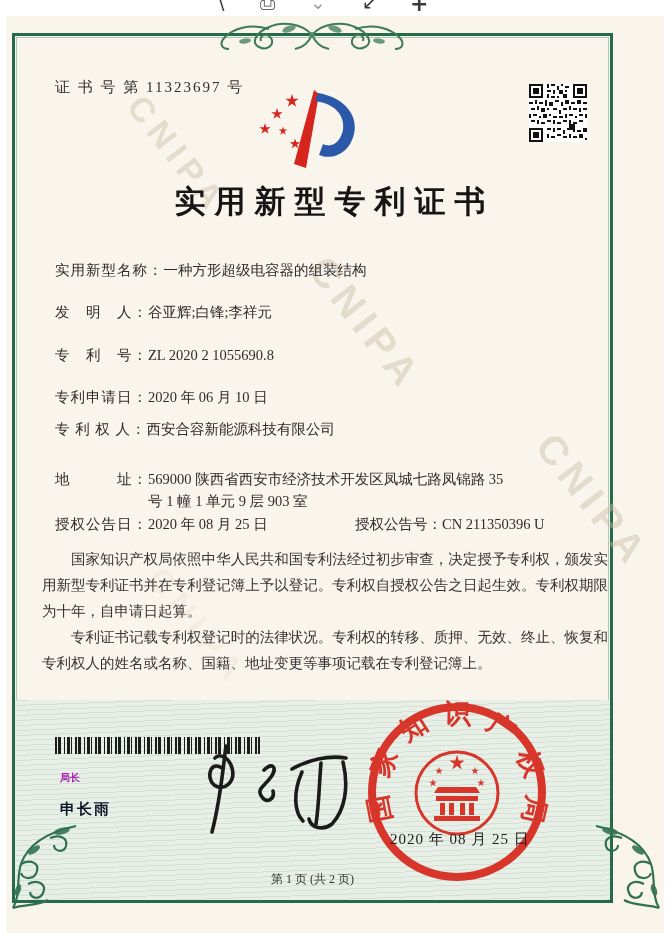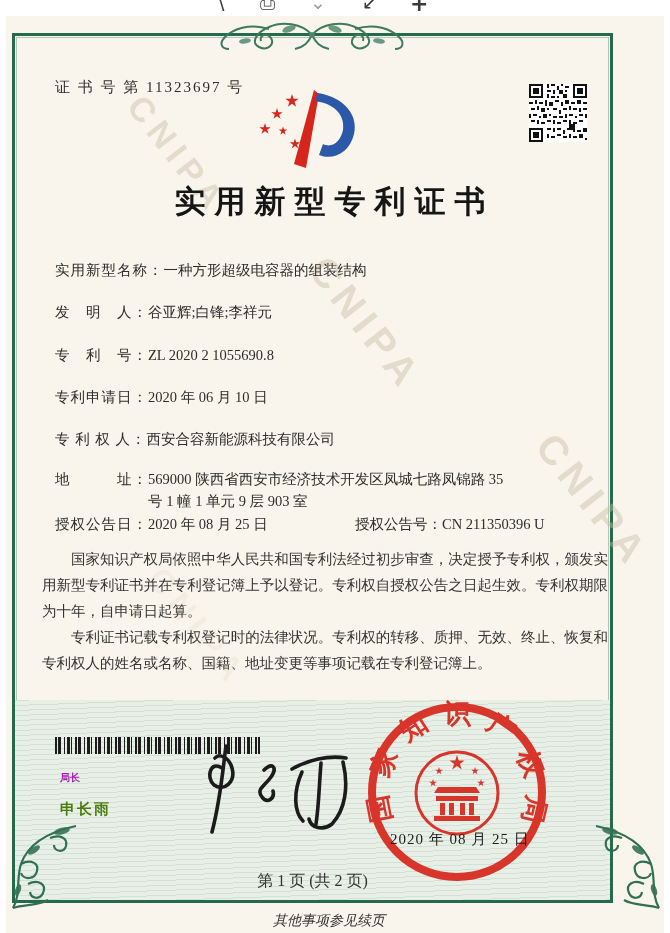--- a/index.html
+++ b/index.html
@@ -38,27 +38,27 @@
 
   
   .band { position:absolute; left:15px; top:700px; width:595px; height:200px; z-index:2;
           background-color:#e8efe7;
           background-image:repeating-linear-gradient(178deg, rgba(125,165,140,.20) 0 1px, rgba(0,0,0,0) 1px 5px); }
 
   .barcode { position:absolute; left:55px; top:737px; width:205px; height:17px; z-index:6;
              background-image:repeating-linear-gradient(90deg,#1c1c1c 0 2px,rgba(0,0,0,0) 2px 3px,#1c1c1c 3px 6px,rgba(0,0,0,0) 6px 9px,#1c1c1c 9px 10px,rgba(0,0,0,0) 10px 12px,#1c1c1c 12px 15px,rgba(0,0,0,0) 15px 16px,#1c1c1c 16px 17px,rgba(0,0,0,0) 17px 20px); }
 
   .director-label { position:absolute; left:60px; top:771px; font-family:"Liberation Sans", sans-serif; font-weight:bold; font-size:10px; color:#a21caf; z-index:6; }
-  .director-name  { position:absolute; left:60px; top:800px; font-family:"Liberation Sans", sans-serif; font-weight:bold; font-size:15px; letter-spacing:2px; color:#4d7c0f; z-index:6; }
+  .director-name  { position:absolute; left:60px; top:800px; font-family:"Liberation Sans", sans-serif; font-weight:bold; font-size:15px; letter-spacing:2px; color:#0f172a; z-index:6; }
   .signature { position:absolute; left:192px; top:742px; width:160px; height:95px; z-index:7; }
 
   .seal { position:absolute; left:362px; top:697px; width:190px; height:190px; z-index:6; opacity:.92; }
   .seal-date { position:absolute; left:390px; top:830px; font-size:15px; letter-spacing:1px; color:#1d1d1d; z-index:8; }
 
-  .footer { position:absolute; left:12px; top:871px; width:601px; text-align:center; font-size:16px; color:#333; z-index:6; }
+  .footer { position:absolute; left:12px; top:871px; width:601px; text-align:center; font-size:12px; color:#333; z-index:6; }
   .cont-note { position:absolute; left:0; top:912px; width:658px; text-align:center; font-size:14px; font-style:italic; color:#333; z-index:6; }
 </style>
 </head>
 <body>
 
 <div class="stage">
 
   <div class="toolbar">
     <span class="tb-icon" style="left:218px;">\</span>
     <span class="tb-icon" style="left:260px;">⎙</span>
@@ -166,21 +166,21 @@
   </div>
   <div class="field" style="top:303px;">
     <span class="lbl">发　明　人：</span><span>谷亚辉;白锋;李祥元</span>
   </div>
   <div class="field" style="top:346px;">
     <span class="lbl">专　利　号：</span><span>ZL 2020 2 1055690.8</span>
   </div>
   <div class="field" style="top:388px;">
     <span class="lbl">专利申请日：</span><span>2020 年 06 月 10 日</span>
   </div>
-  <div class="field" style="top:430px;">
+  <div class="field" style="top:420px;">
     <span class="lbl">专 利 权 人：</span><span>西安合容新能源科技有限公司</span>
   </div>
   <div class="field" style="top:470px;">
     <span class="lbl">地　　　址：</span><span>569000 陕西省西安市经济技术开发区凤城七路凤锦路 35</span>
   </div>
   <div class="addr2" style="top:492px;">号 1 幢 1 单元 9 层 903 室</div>
   <div class="field" style="top:515px;">
     <span class="lbl">授权公告日：</span><span>2020 年 08 月 25 日</span>
   </div>
   <div class="grant-no" style="top:515px;">
@@ -228,16 +228,15 @@
         <rect x="87" y="106" width="5" height="12"></rect>
         <rect x="98" y="106" width="5" height="12"></rect>
         <rect x="107" y="106" width="5" height="12"></rect>
       <rect x="72" y="119" width="46" height="5"></rect>
     </g>
   </svg>
   <div class="seal-date">2020 年 08 月 25 日</div>
 
   <div class="footer">第 1 页 (共 2 页)</div>
 
-  <div class="cont-note">其他事项参见续页</div>
 
   <div style="position:absolute; right:0; top:0; width:6px; height:933px; background:#ffffff; z-index:20;"></div>
 </div>
 
 </body></html>

